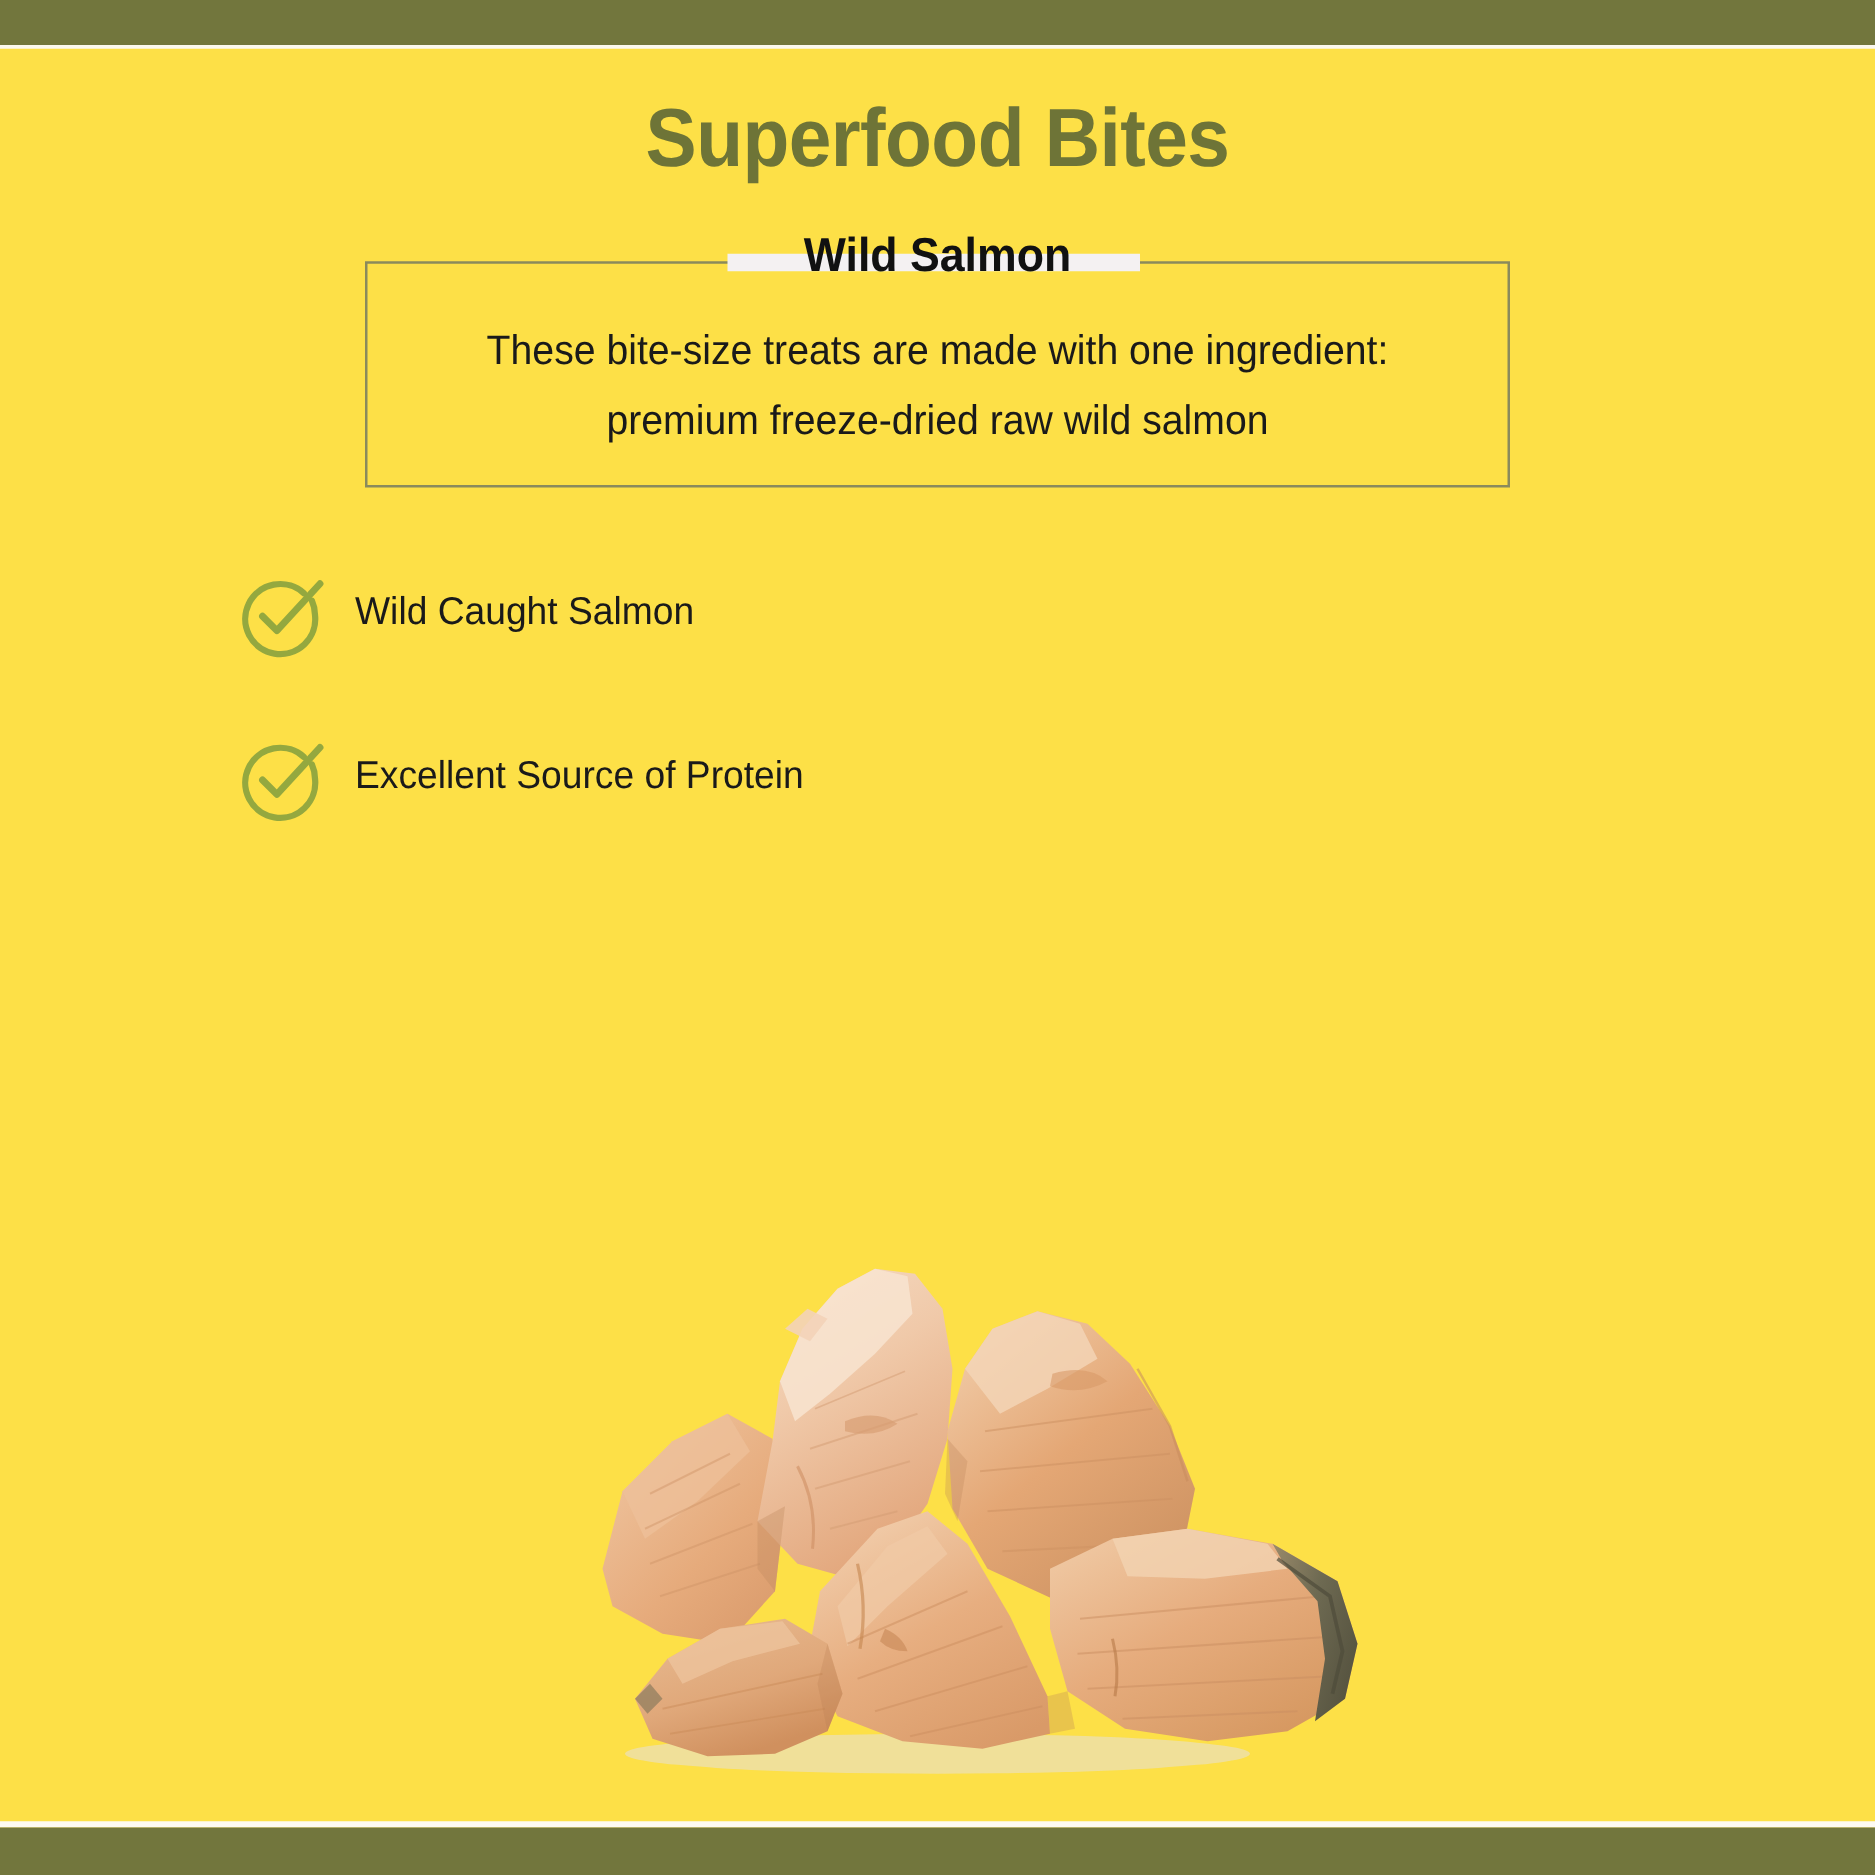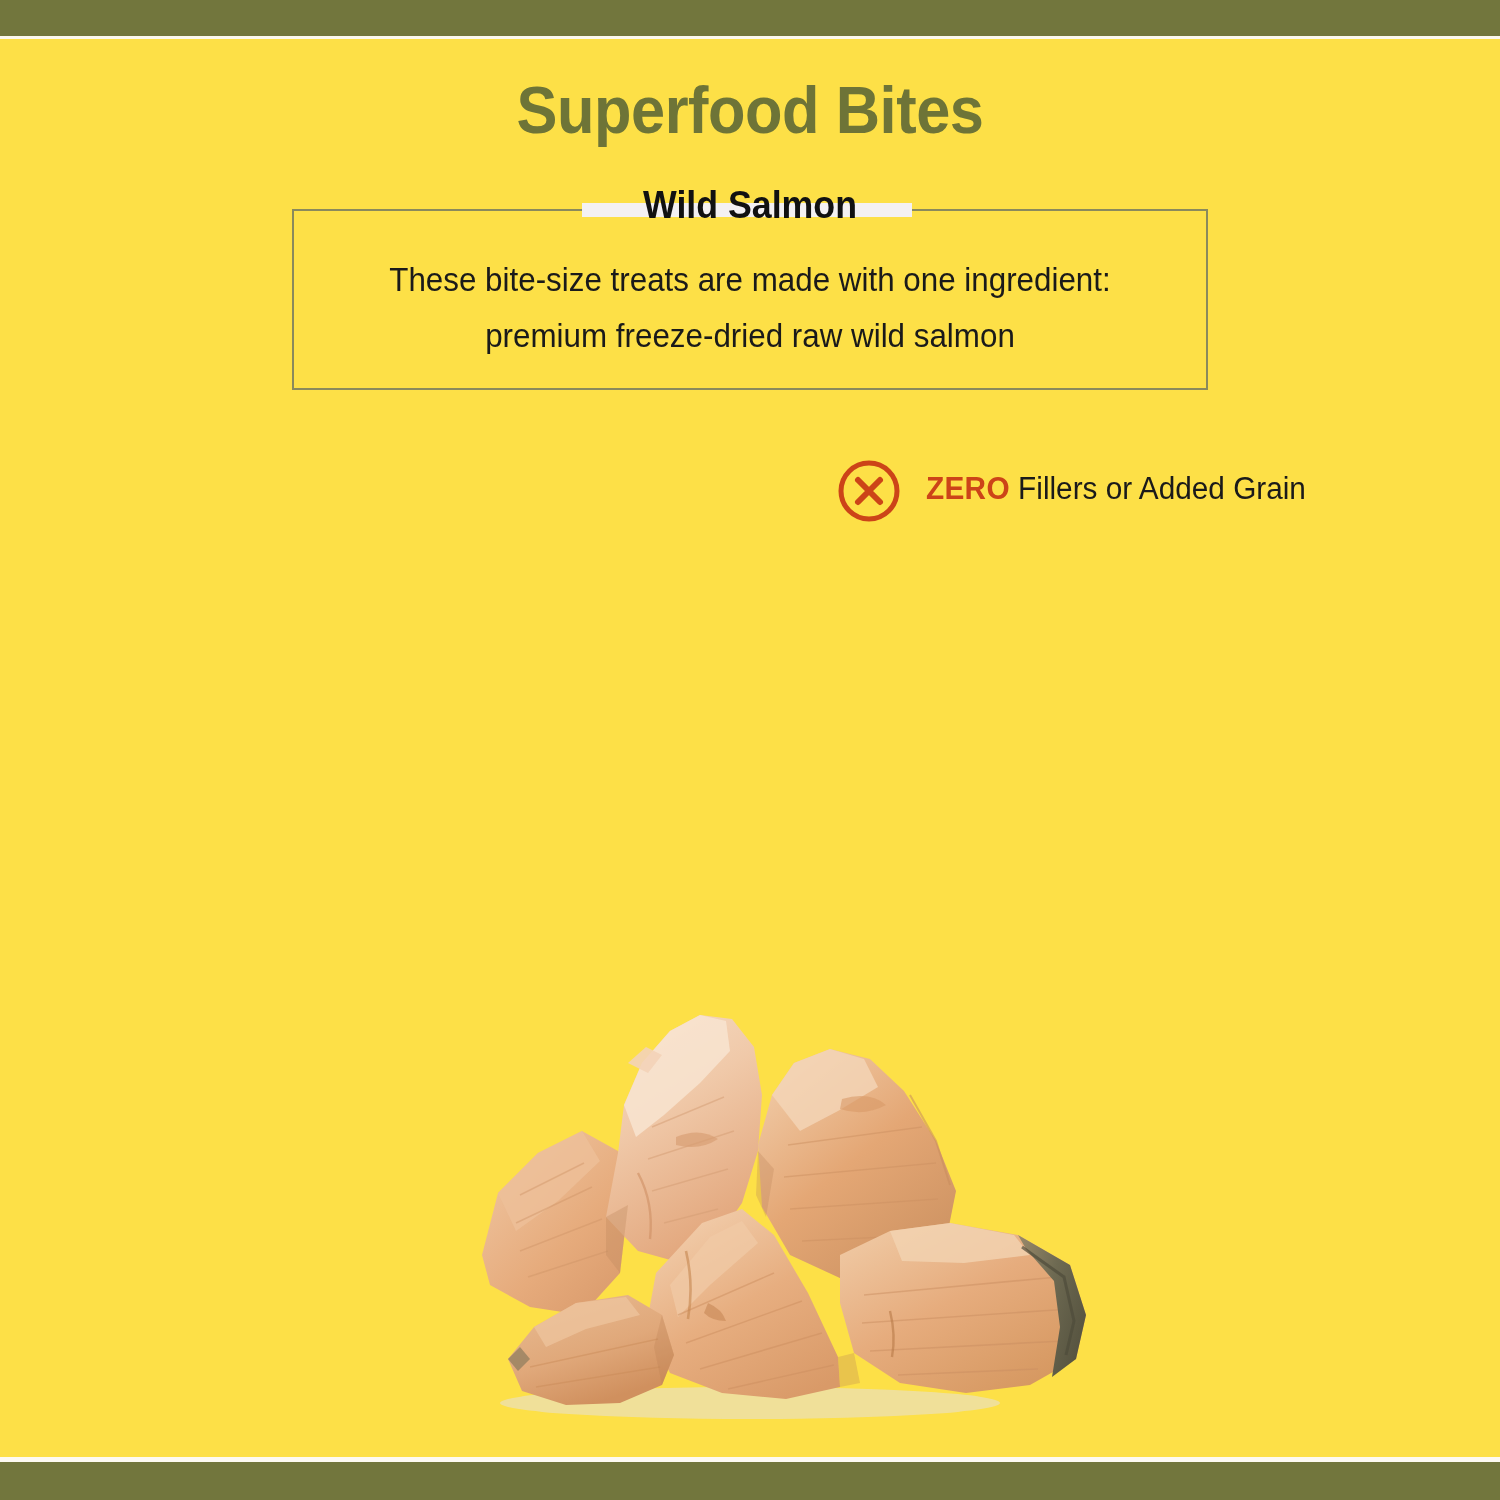--- a/index.html
+++ b/index.html
@@ -158,37 +158,46 @@
   <div class="desc-heading">Wild Salmon</div>
   <div class="desc-lines">
     <div>These bite-size treats are made with one ingredient:</div>
     <div>premium freeze-dried raw wild salmon</div>
   </div>
 
   <div class="features">
 
     <div class="feat-col col-left">
 
-
-
-
-
-    </div>
-
-    <div class="feat-col col-right">
-
       <div class="feat-row">
         <span class="feat-icon">
           <svg viewBox="0 0 62 62">
-            <circle cx="31" cy="31" r="28" fill="none" stroke="#cc4418" stroke-width="5"></circle>
-            <path d="M20 20 L42 42 M42 20 L20 42" fill="none" stroke="#cc4418" stroke-width="6" stroke-linecap="round"></path>
+            <path d="M47 14.5 A28 28 0 1 0 56 32 A28 28 0 0 0 53.5 20.5" fill="none" stroke="#94a83f" stroke-width="5" stroke-linecap="round"></path>
+            <path d="M14 33 L25.5 44.5 L60 7" fill="none" stroke="#94a83f" stroke-width="5.5" stroke-linecap="round" stroke-linejoin="round"></path>
           </svg>
         </span>
-        <span class="feat-label"><span class="zero">ZERO</span><span> Fillers or Added Grain</span></span>
+        <span class="feat-label">Wild Caught Salmon</span>
       </div>
+
+
+      <div class="feat-row">
+        <span class="feat-icon">
+          <svg viewBox="0 0 62 62">
+            <path d="M47 14.5 A28 28 0 1 0 56 32 A28 28 0 0 0 53.5 20.5" fill="none" stroke="#94a83f" stroke-width="5" stroke-linecap="round"></path>
+            <path d="M14 33 L25.5 44.5 L60 7" fill="none" stroke="#94a83f" stroke-width="5.5" stroke-linecap="round" stroke-linejoin="round"></path>
+          </svg>
+        </span>
+        <span class="feat-label">Excellent Source of Protein</span>
+      </div>
+
+
+    </div>
+
+    <div class="feat-col col-right">
+
 
 
 
 
     </div>
   </div>
 
   <div class="photo">
     <svg viewBox="0 0 760 470">
       <defs>

